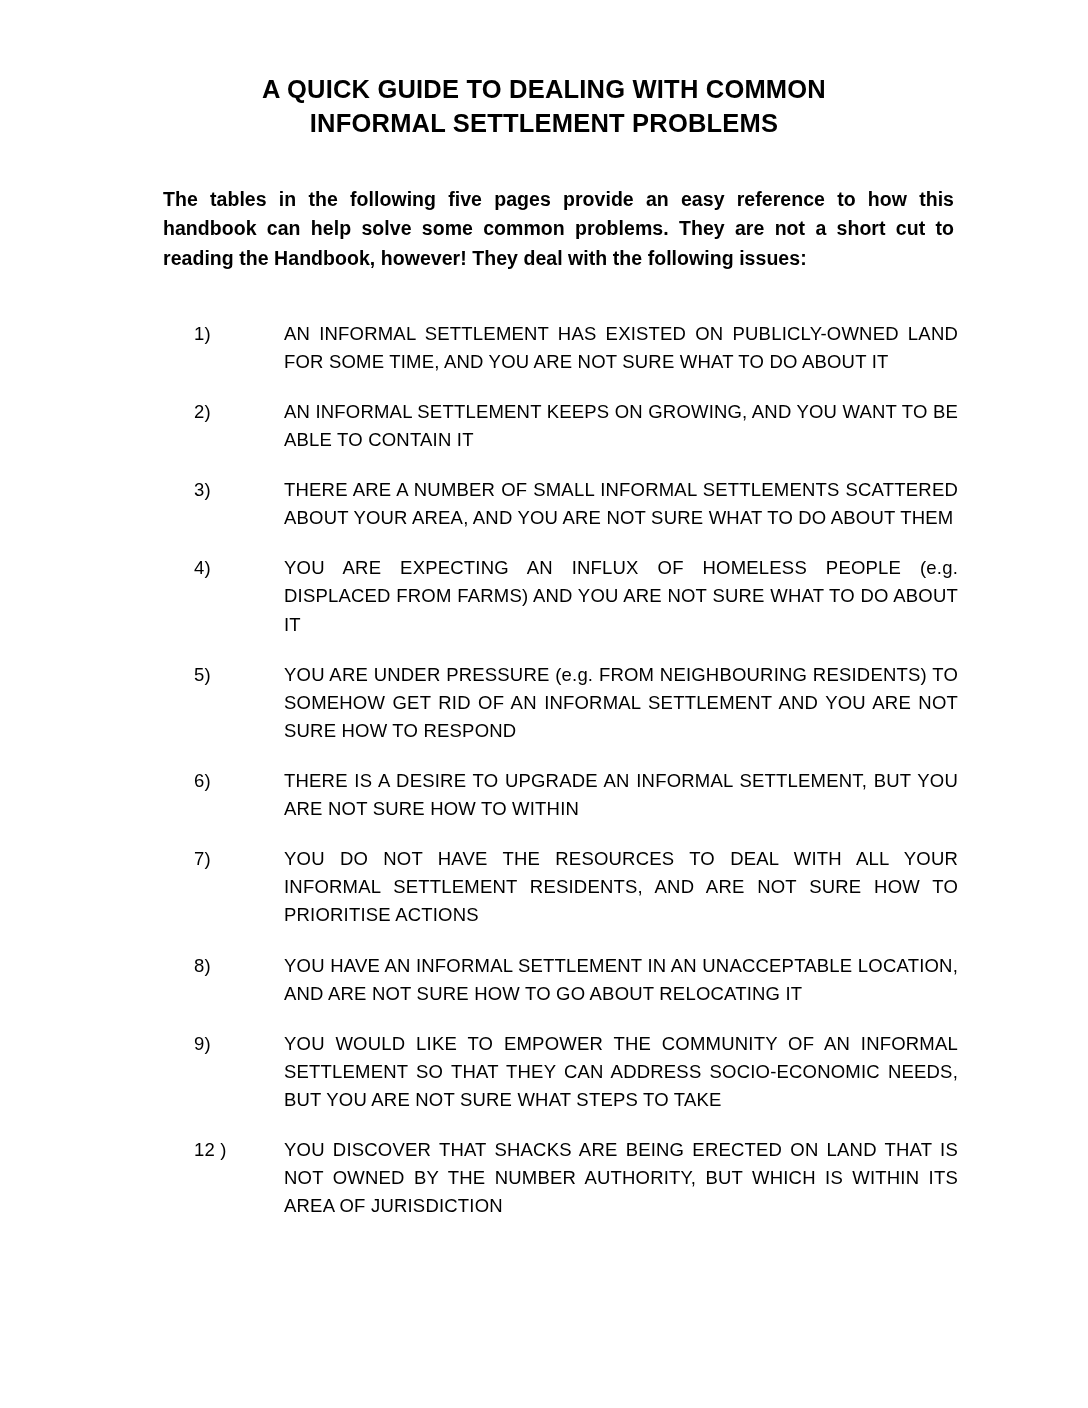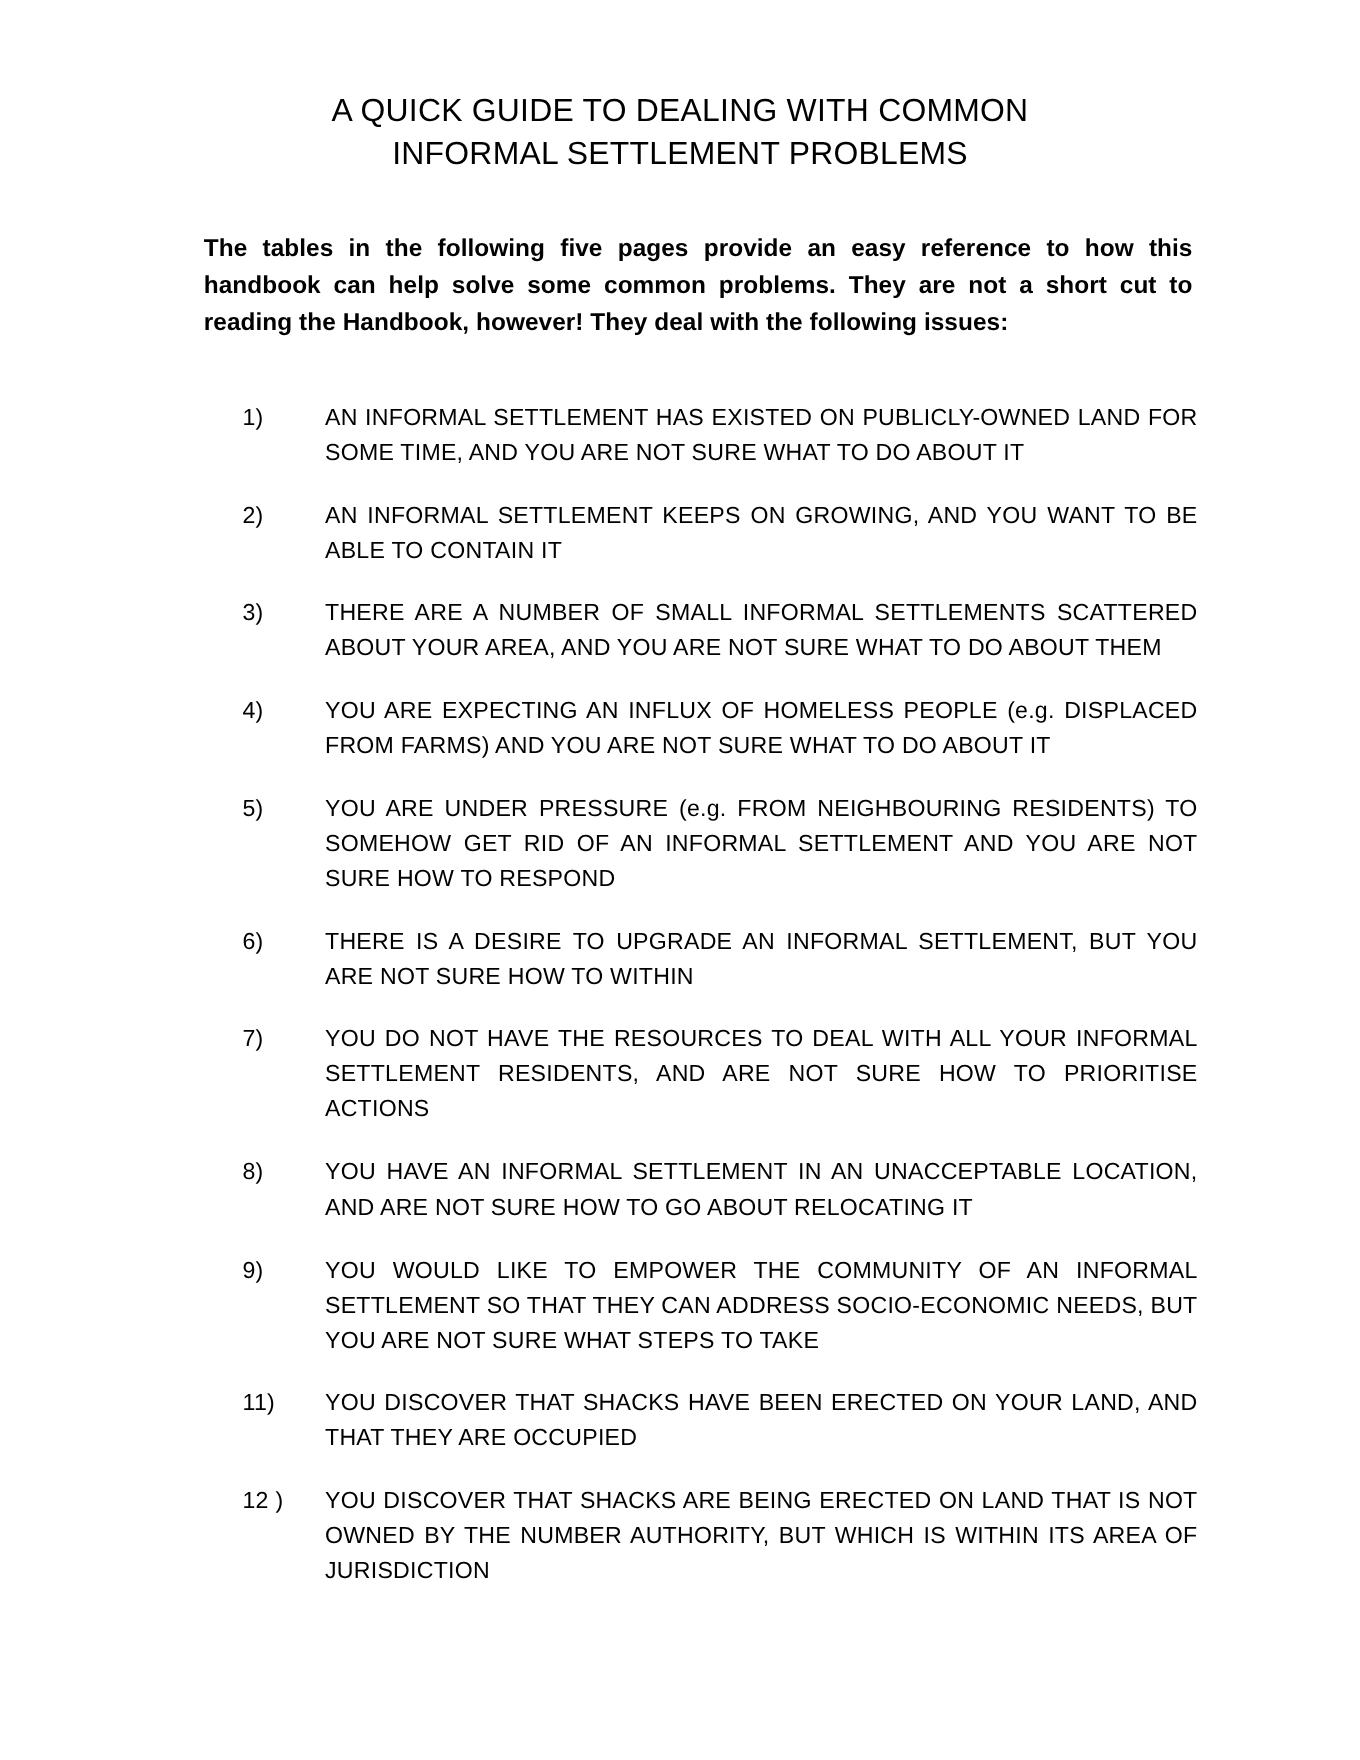--- a/index.html
+++ b/index.html
@@ -16,21 +16,21 @@
   }
   .page {
     position: relative;
     width: 1088px;
     height: 1408px;
     box-sizing: border-box;
     padding: 72px 128px 0 128px;
   }
   .doc-title {
     text-align: center;
-    font-weight: normal;
+    font-weight: bold;
     font-size: 25.5px;
     line-height: 1.35;
     letter-spacing: 0.2px;
     margin: 0 0 0 0;
     padding: 0 10px;
   }
   .doc-title .line {
     display: block;
   }
   .intro {
@@ -58,20 +58,21 @@
     line-height: 1.52;
     letter-spacing: 0.2px;
   }
   .item-text {
     flex: 1 1 auto;
     font-size: 18.5px;
     line-height: 1.52;
     text-align: justify;
     letter-spacing: 0.2px;
     padding-right: 2px;
+    margin-left: 24px;
   }
   .item-text.last-nojust {
     text-align: justify;
   }
 </style>
 </head>
 <body>
 
 <div class="page">
 
@@ -123,24 +124,20 @@
       <div class="item-num">8)</div>
       <div class="item-text">YOU HAVE AN INFORMAL SETTLEMENT IN AN UNACCEPTABLE LOCATION, AND ARE NOT SURE HOW TO GO ABOUT RELOCATING IT</div>
     </div>
 
     <div class="item">
       <div class="item-num">9)</div>
       <div class="item-text">YOU WOULD LIKE TO EMPOWER THE COMMUNITY OF AN INFORMAL SETTLEMENT SO THAT THEY CAN ADDRESS SOCIO-ECONOMIC NEEDS, BUT YOU ARE NOT SURE WHAT STEPS TO TAKE</div>
     </div>
 
 
-    <div class="item">
-      <div class="item-num">11)</div>
-      <div class="item-text">YOU DISCOVER THAT SHACKS HAVE BEEN ERECTED ON YOUR LAND, AND THAT THEY ARE OCCUPIED</div>
-    </div>
 
     <div class="item">
       <div class="item-num">12 )</div>
       <div class="item-text last-nojust">YOU DISCOVER THAT SHACKS ARE BEING ERECTED ON LAND THAT IS NOT OWNED BY THE NUMBER AUTHORITY, BUT WHICH IS WITHIN ITS AREA OF JURISDICTION</div>
     </div>
 
   </div>
 </div>
 
 </body></html>

